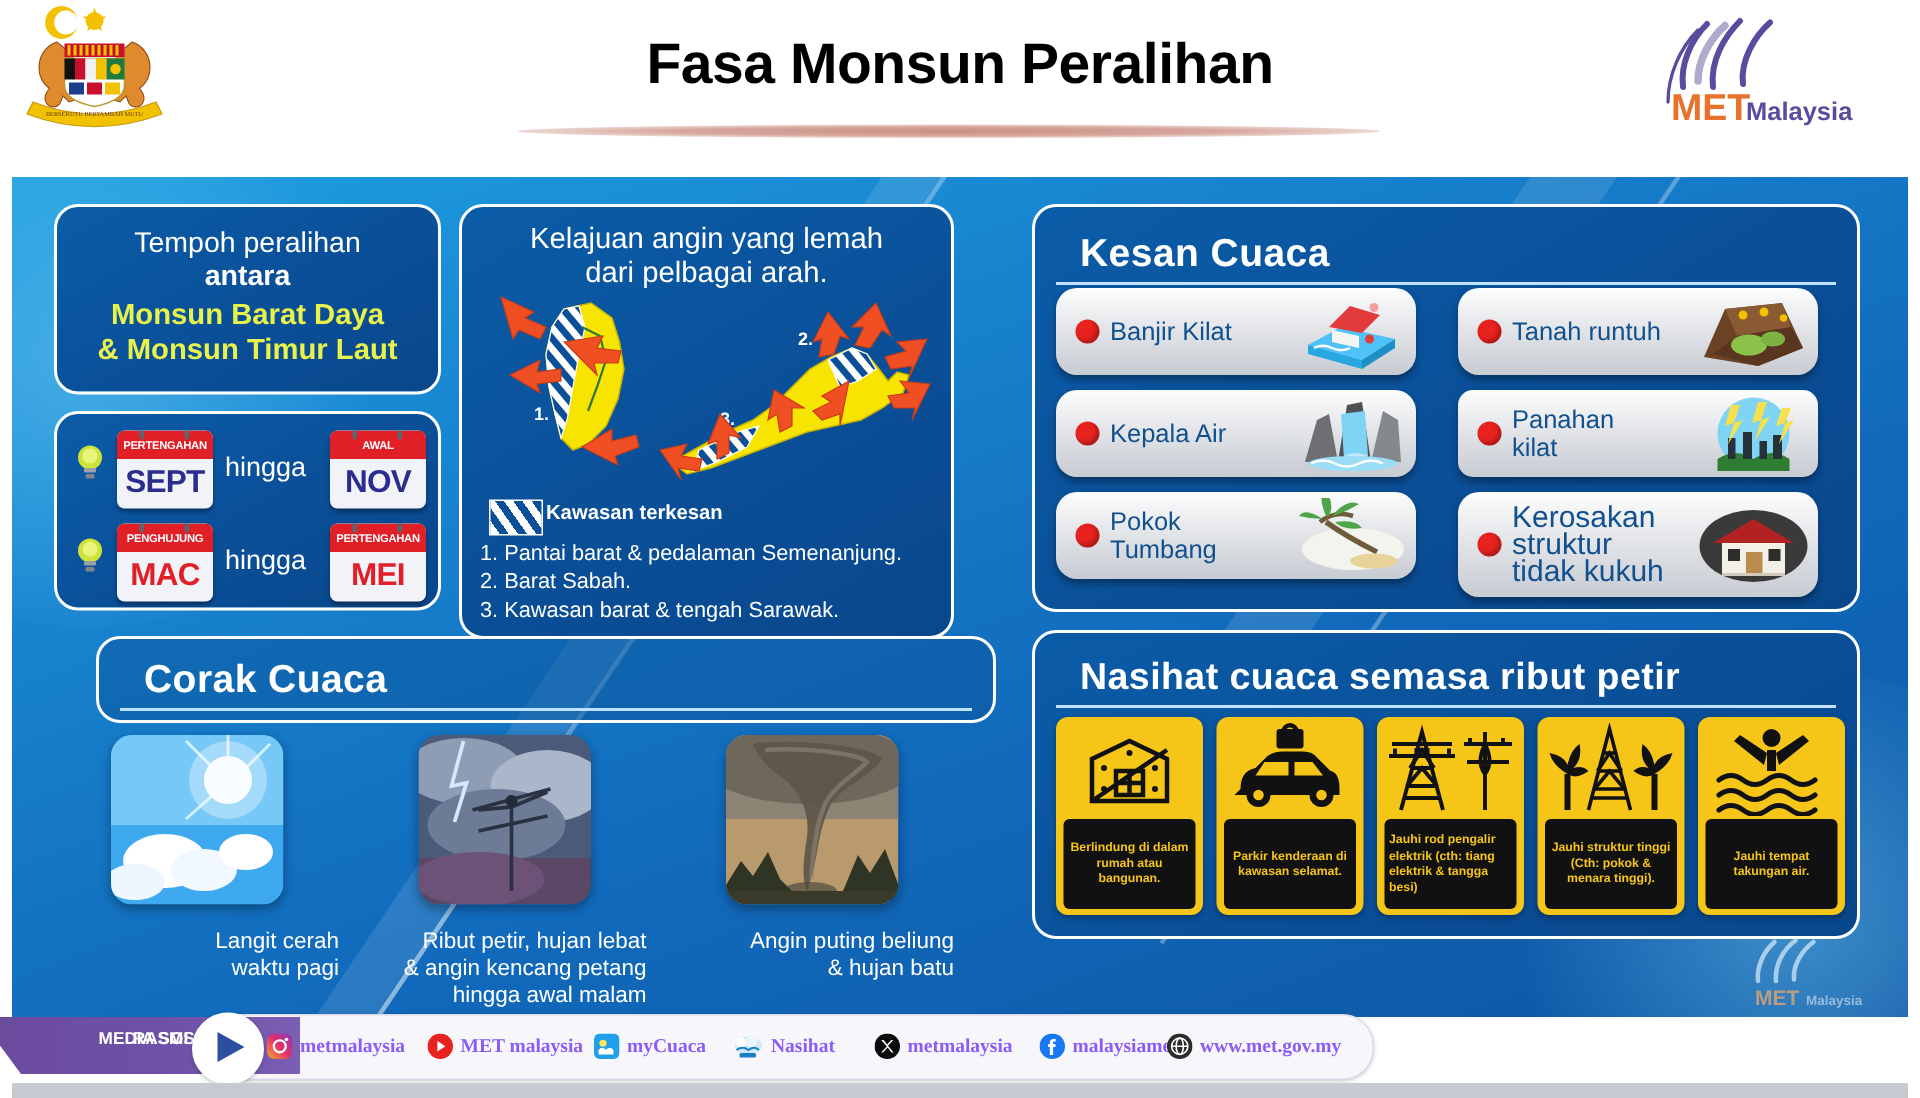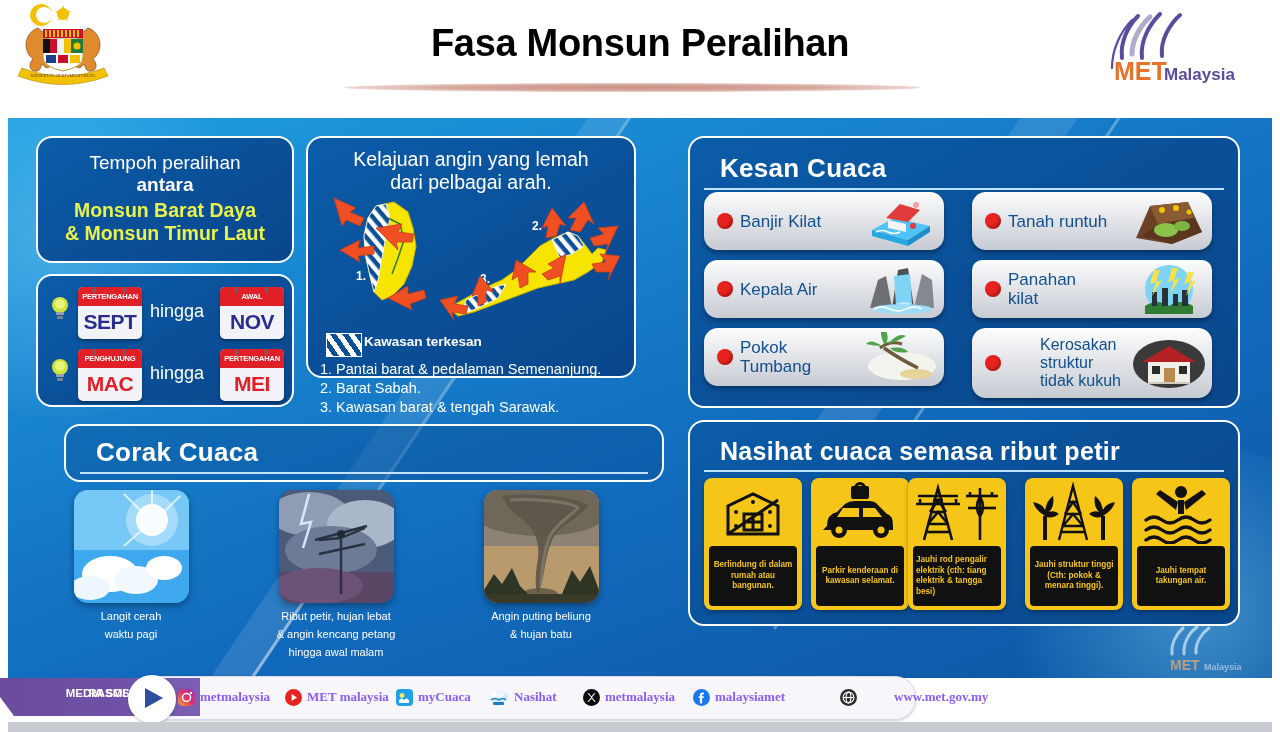--- a/index.html
+++ b/index.html
@@ -107,21 +107,21 @@
   .cal .ring{
     position:absolute;top:-3px;width:3px;height:9px;background:#5d6470;border-radius:2px;
   }
   .mon-blue{color:#2b2d8e;}
   .mon-red{color:#e01f26;}
   .hingga{
     position:absolute;color:#ffffff;font-size:18px;top:17px;
   }
 
   
-  #box-wind{left:298px;top:18px;width:330px;height:242px;}
+  #box-wind{left:298px;top:18px;width:330px;height:290px;}
   #box-wind .wt{
     color:#ffffff;font-size:19.5px;text-align:center;line-height:23px;
     margin-top:10px;padding:0 10px;
   }
   #wind-map{position:absolute;left:8px;top:50px;width:314px;height:145px;}
   .legend-swatch{
     position:absolute;left:18px;top:195px;width:34px;height:22px;
     background:
       repeating-linear-gradient(55deg,#ffffff 0 5px,#0a4f98 5px 10px);
     border:1px solid #ffffff;
@@ -136,21 +136,21 @@
 
   
   #box-corak{left:28px;top:306px;width:600px;height:58px;}
   #corak-photos{position:absolute;left:28px;top:372px;width:600px;height:175px;}
   .photo-item{position:absolute;width:190px;text-align:center;}
   .photo{
     width:115px;height:113px;border-radius:14px;margin:0 auto;
     box-shadow:0 3px 7px rgba(0,0,0,0.35);overflow:hidden;position:relative;
   }
   .photo-cap{
-    color:#ffffff;font-size:11px;line-height:18px;margin-top:4px;
+    color:#ffffff;font-size:15px;line-height:18px;margin-top:16px;text-align:right;
   }
 
   
   #box-kesan{left:680px;top:18px;width:552px;height:272px;}
   .effect{
     position:absolute;width:240px;height:58px;border-radius:14px;
     background:linear-gradient(180deg,#fdfdfd 0%,#e2e4e8 48%,#c7cbd2 100%);
     box-shadow:0 3px 5px rgba(0,0,0,0.35);
     box-sizing:border-box;
   }
@@ -580,21 +580,21 @@
             <path d="M22 6 L18 20 L24 18 L20 32 L30 16 L24 18 L28 6 Z"></path>
             <path d="M40 4 L36 18 L42 16 L38 30 L48 14 L42 16 L46 4 Z"></path>
             <path d="M56 8 L52 20 L58 18 L54 32 L64 16 L58 18 L62 8 Z"></path>
           </g>
         </svg>
       </div>
     </div>
 
     <div class="effect" style="left:282px;top:190px;height:70px;">
       <div class="dot"></div>
-      <div class="lbl" style="white-space:pre-line;font-size:16px;line-height:18px;margin-left:32px;">Kerosakan
+      <div class="lbl" style="white-space:pre-line;font-size:20px;line-height:18px;">Kerosakan
 struktur
 tidak kukuh</div>
       <div class="pic">
         <svg viewBox="0 0 74 50" width="74" height="50">
           <ellipse cx="37" cy="26" rx="36" ry="24" fill="#3a3a3a"></ellipse>
           <path d="M10 24 L37 8 L64 24 Z" fill="#b22222"></path>
           <rect x="16" y="24" width="42" height="20" fill="#f2efe6"></rect>
           <rect x="32" y="30" width="11" height="14" fill="#b98b4e"></rect>
           <rect x="20" y="28" width="8" height="8" fill="#2c2c2c"></rect>
           <rect x="47" y="28" width="8" height="8" fill="#2c2c2c"></rect>
@@ -642,21 +642,21 @@
             <path d="M52 26 h12 l7 9 h-19 Z" fill="#f5c518"></path>
             <circle cx="28" cy="48" r="8" fill="#111111"></circle>
               <circle cx="28" cy="48" r="3.5" fill="#f5c518"></circle>
             <circle cx="70" cy="48" r="8" fill="#111111"></circle>
               <circle cx="70" cy="48" r="3.5" fill="#f5c518"></circle>
           </svg>
         </div>
         <div class="txt">Parkir kenderaan di kawasan selamat.</div>
       </div>
 
-      <div class="tip" style="left:204px;">
+      <div class="tip" style="left:214px;">
         <div class="ico">
           <svg viewBox="0 0 98 62" width="98" height="62">
             <g stroke="#111111" stroke-width="2.6" fill="none">
               <path d="M16 58 L30 6 L44 58"></path>
               <path d="M20 42 L40 42 M22 30 L38 30 M25 18 L35 18"></path>
               <path d="M18 50 L42 50"></path>
               <path d="M20 42 L30 30 L40 42 M22 30 L30 18 L38 30"></path>
               <path d="M8 22 L52 22"></path>
               <path d="M10 14 L50 14"></path>
               <path d="M12 22 L12 17 M48 22 L48 17"></path>
@@ -806,21 +806,21 @@
   <div class="soc" style="left:693px;">
     <span class="si">
       <svg viewBox="0 0 17 17" width="17" height="17">
         <circle cx="8.5" cy="8.5" r="8.5" fill="#1877f2"></circle>
         <path d="M10.6 9 h-1.5 v5.4 h-2.2 V9 H5.7 V7.2 h1.2 V6 c0 -1.5 .9 -2.4 2.3 -2.4 h1.6 v1.8 h-1 c-.5 0 -.7 .2 -.7 .7 v1.1 h1.7 Z" fill="#ffffff"></path>
       </svg>
     </span>
     <span class="st">malaysiamet</span>
   </div>
 
-  <div class="soc" style="left:840px;gap:32px;">
+  <div class="soc" style="left:778px;">
     <span class="si">
       <svg viewBox="0 0 17 17" width="17" height="17">
         <circle cx="8.5" cy="8.5" r="8.5" fill="#2b2b2b"></circle>
         <g fill="none" stroke="#ffffff" stroke-width="1.1">
           <circle cx="8.5" cy="8.5" r="5.4"></circle>
           <ellipse cx="8.5" cy="8.5" rx="2.4" ry="5.4"></ellipse>
           <line x1="3.2" y1="8.5" x2="13.8" y2="8.5"></line>
         </g>
       </svg>
     </span>

